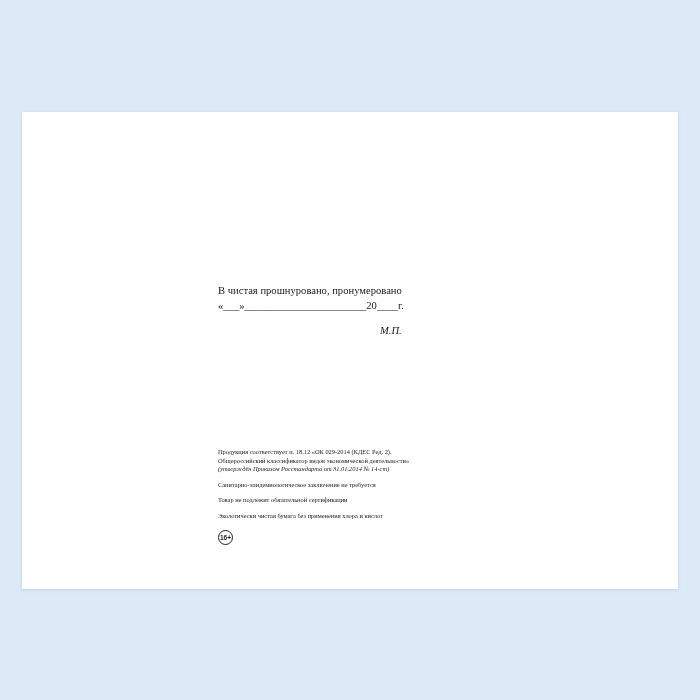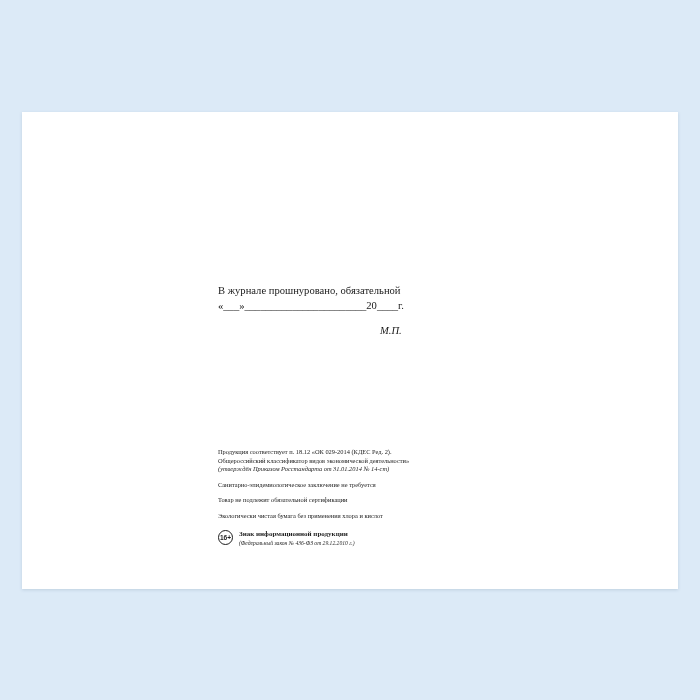--- a/index.html
+++ b/index.html
@@ -104,21 +104,21 @@
     color: #1d1d1d;
   }
 </style>
 </head>
 <body>
 
 <div id="stage">
   <div id="page">
 
     <div class="block-main">
-      <div class="line">В журнале прошнуровано, обязательной</div>
+      <div class="line">В чистая прошнуровано, пронумеровано</div>
       <div class="line">«___»_______________________20____г.</div>
       <div class="mp">М.П.</div>
     </div>
 
     <div class="block-legal">
 
       <div class="legal-group">
         <div class="legal-line">Продукция соответствует п. 18.12 «ОК 029-2014 (КДЕС Ред. 2).</div>
         <div class="legal-line">Общероссийский классификатор видов экономической деятельности»</div>
         <div class="legal-line italic">(утверждён Приказом Росстандарта от 31.01.2014 № 14-ст)</div>
@@ -131,21 +131,17 @@
       <div class="legal-group">
         <div class="legal-line">Товар не подлежит обязательной сертификации</div>
       </div>
 
       <div class="legal-group">
         <div class="legal-line">Экологически чистая бумага без применения хлора и кислот</div>
       </div>
 
       <div class="sign-row">
         <div class="age-badge">16+</div>
-        <div class="sign-text">
-          <div class="sign-title">Знак информационной продукции</div>
-          <div class="sign-sub">(Федеральный закон № 436-ФЗ от 29.12.2010 г.)</div>
-        </div>
       </div>
 
     </div>
   </div>
 </div>
 
 </body></html>

